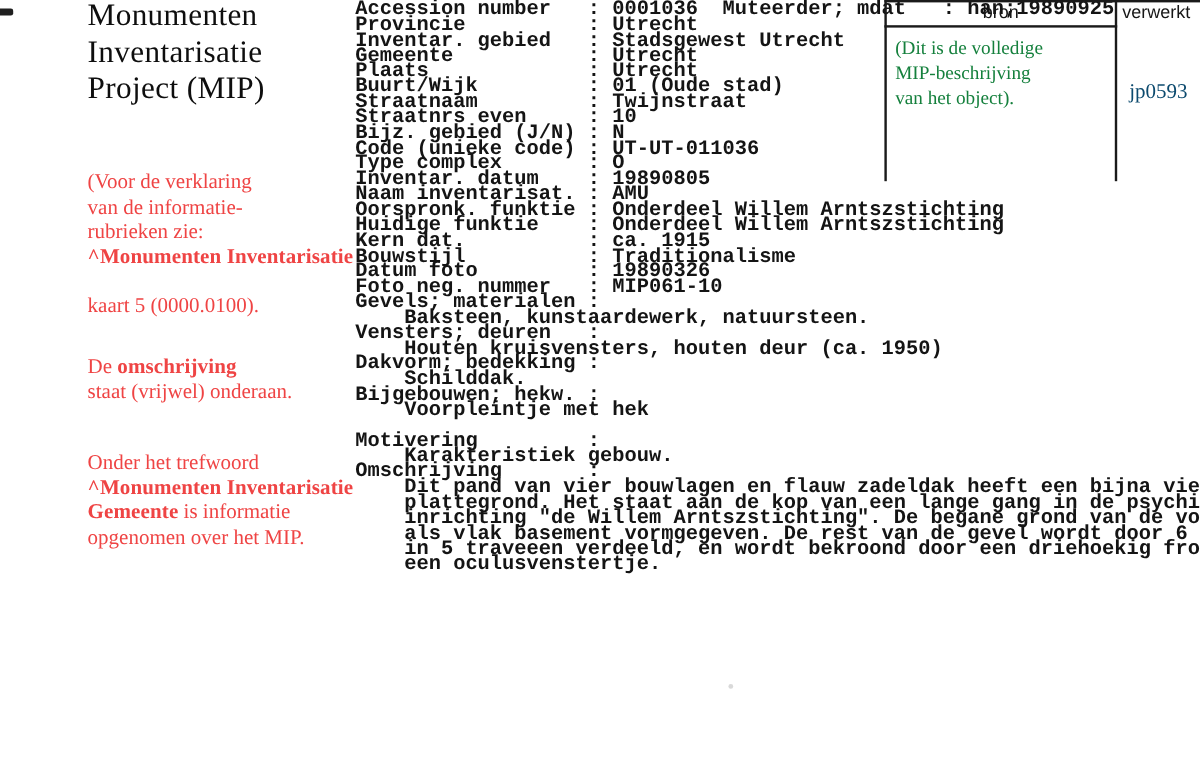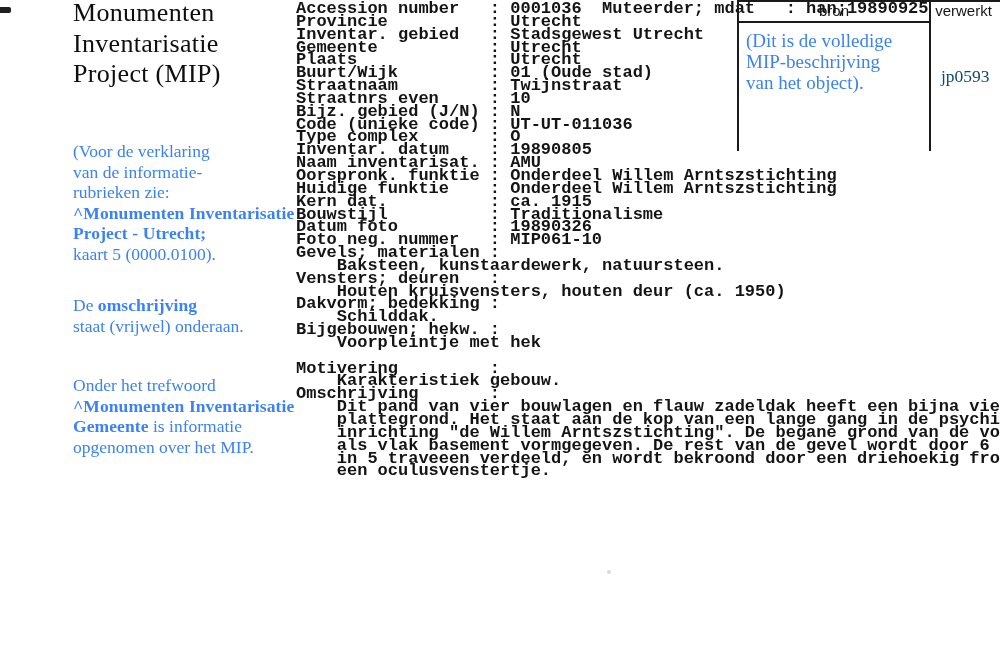--- a/index.html
+++ b/index.html
@@ -15,21 +15,21 @@
   .page-title{
     position:absolute;left:73px;top:-2px;
     font-size:26px;line-height:30.5px;
     letter-spacing:.3px;
     white-space:pre-line;
     color:#0e0e0e;
   }
   .note{
     position:absolute;left:73px;
     font-size:17.5px;line-height:20.6px;
-    color:#3b82f6;
+    color:#ef4444;
   }
   .note b{letter-spacing:.1px;}
   #note-intro{top:141px;}
   #note-omschrijving{top:295px;}
   #note-trefwoord{top:375px;}
 
   
   .record{
     position:absolute;left:296px;top:3px;
     margin:0;
@@ -52,23 +52,23 @@
     font-family:"Liberation Sans","DejaVu Sans",sans-serif;
     font-size:15px;line-height:18px;
     color:#161616;
     text-align:center;
   }
   #bron-label{left:739px;width:190px;}
   #verwerkt-label{left:931px;width:65px;}
 
   .box-note{
     position:absolute;left:746px;top:30px;
-    font-size:19px;line-height:21px;
+    font-size:16px;line-height:21px;
     white-space:pre-line;
-    color:#3b82f6;
+    color:#15803d;
   }
   .box-code{
     position:absolute;left:941px;top:66px;
     font-size:17.5px;line-height:21px;
     color:#0c4a6e;
   }
 
   
   #edge-mark{position:absolute;left:0;top:7px;width:11px;height:6px;background:#1f1f1f;border-radius:0 2px 2px 0;}
   #speck{position:absolute;left:607px;top:570px;width:4px;height:4px;background:#d9d9d9;border-radius:50%;}
@@ -78,21 +78,21 @@
 
 <div class="page">
 
   <div id="edge-mark"></div>
   <div id="speck"></div>
 
   <div class="page-title">Monumenten
 Inventarisatie
 Project (MIP)</div>
 
-  <div class="note" id="note-intro">(Voor de verklaring<br>van de informatie-<br>rubrieken zie:<br><b>^Monumenten Inventarisatie</b><br><b>Project - Utrecht;</b><br>kaart 5 (0000.0100).</div>
+  <div class="note" id="note-intro">(Voor de verklaring<br>van de informatie-<br>rubrieken zie:<br><b>^Monumenten Inventarisatie</b><br><br>kaart 5 (0000.0100).</div>
 
   <div class="note" id="note-omschrijving">De <b>omschrijving</b><br>staat (vrijwel) onderaan.</div>
 
   <div class="note" id="note-trefwoord">Onder het trefwoord<br><b>^Monumenten Inventarisatie</b><br><b>Gemeente</b> is informatie<br>opgenomen over het MIP.</div>
 
   <pre class="record">Accession number   : 0001036  Muteerder; mdat   : han;19890925
 Provincie          : Utrecht
 Inventar. gebied   : Stadsgewest Utrecht
 Gemeente           : Utrecht
 Plaats             : Utrecht

